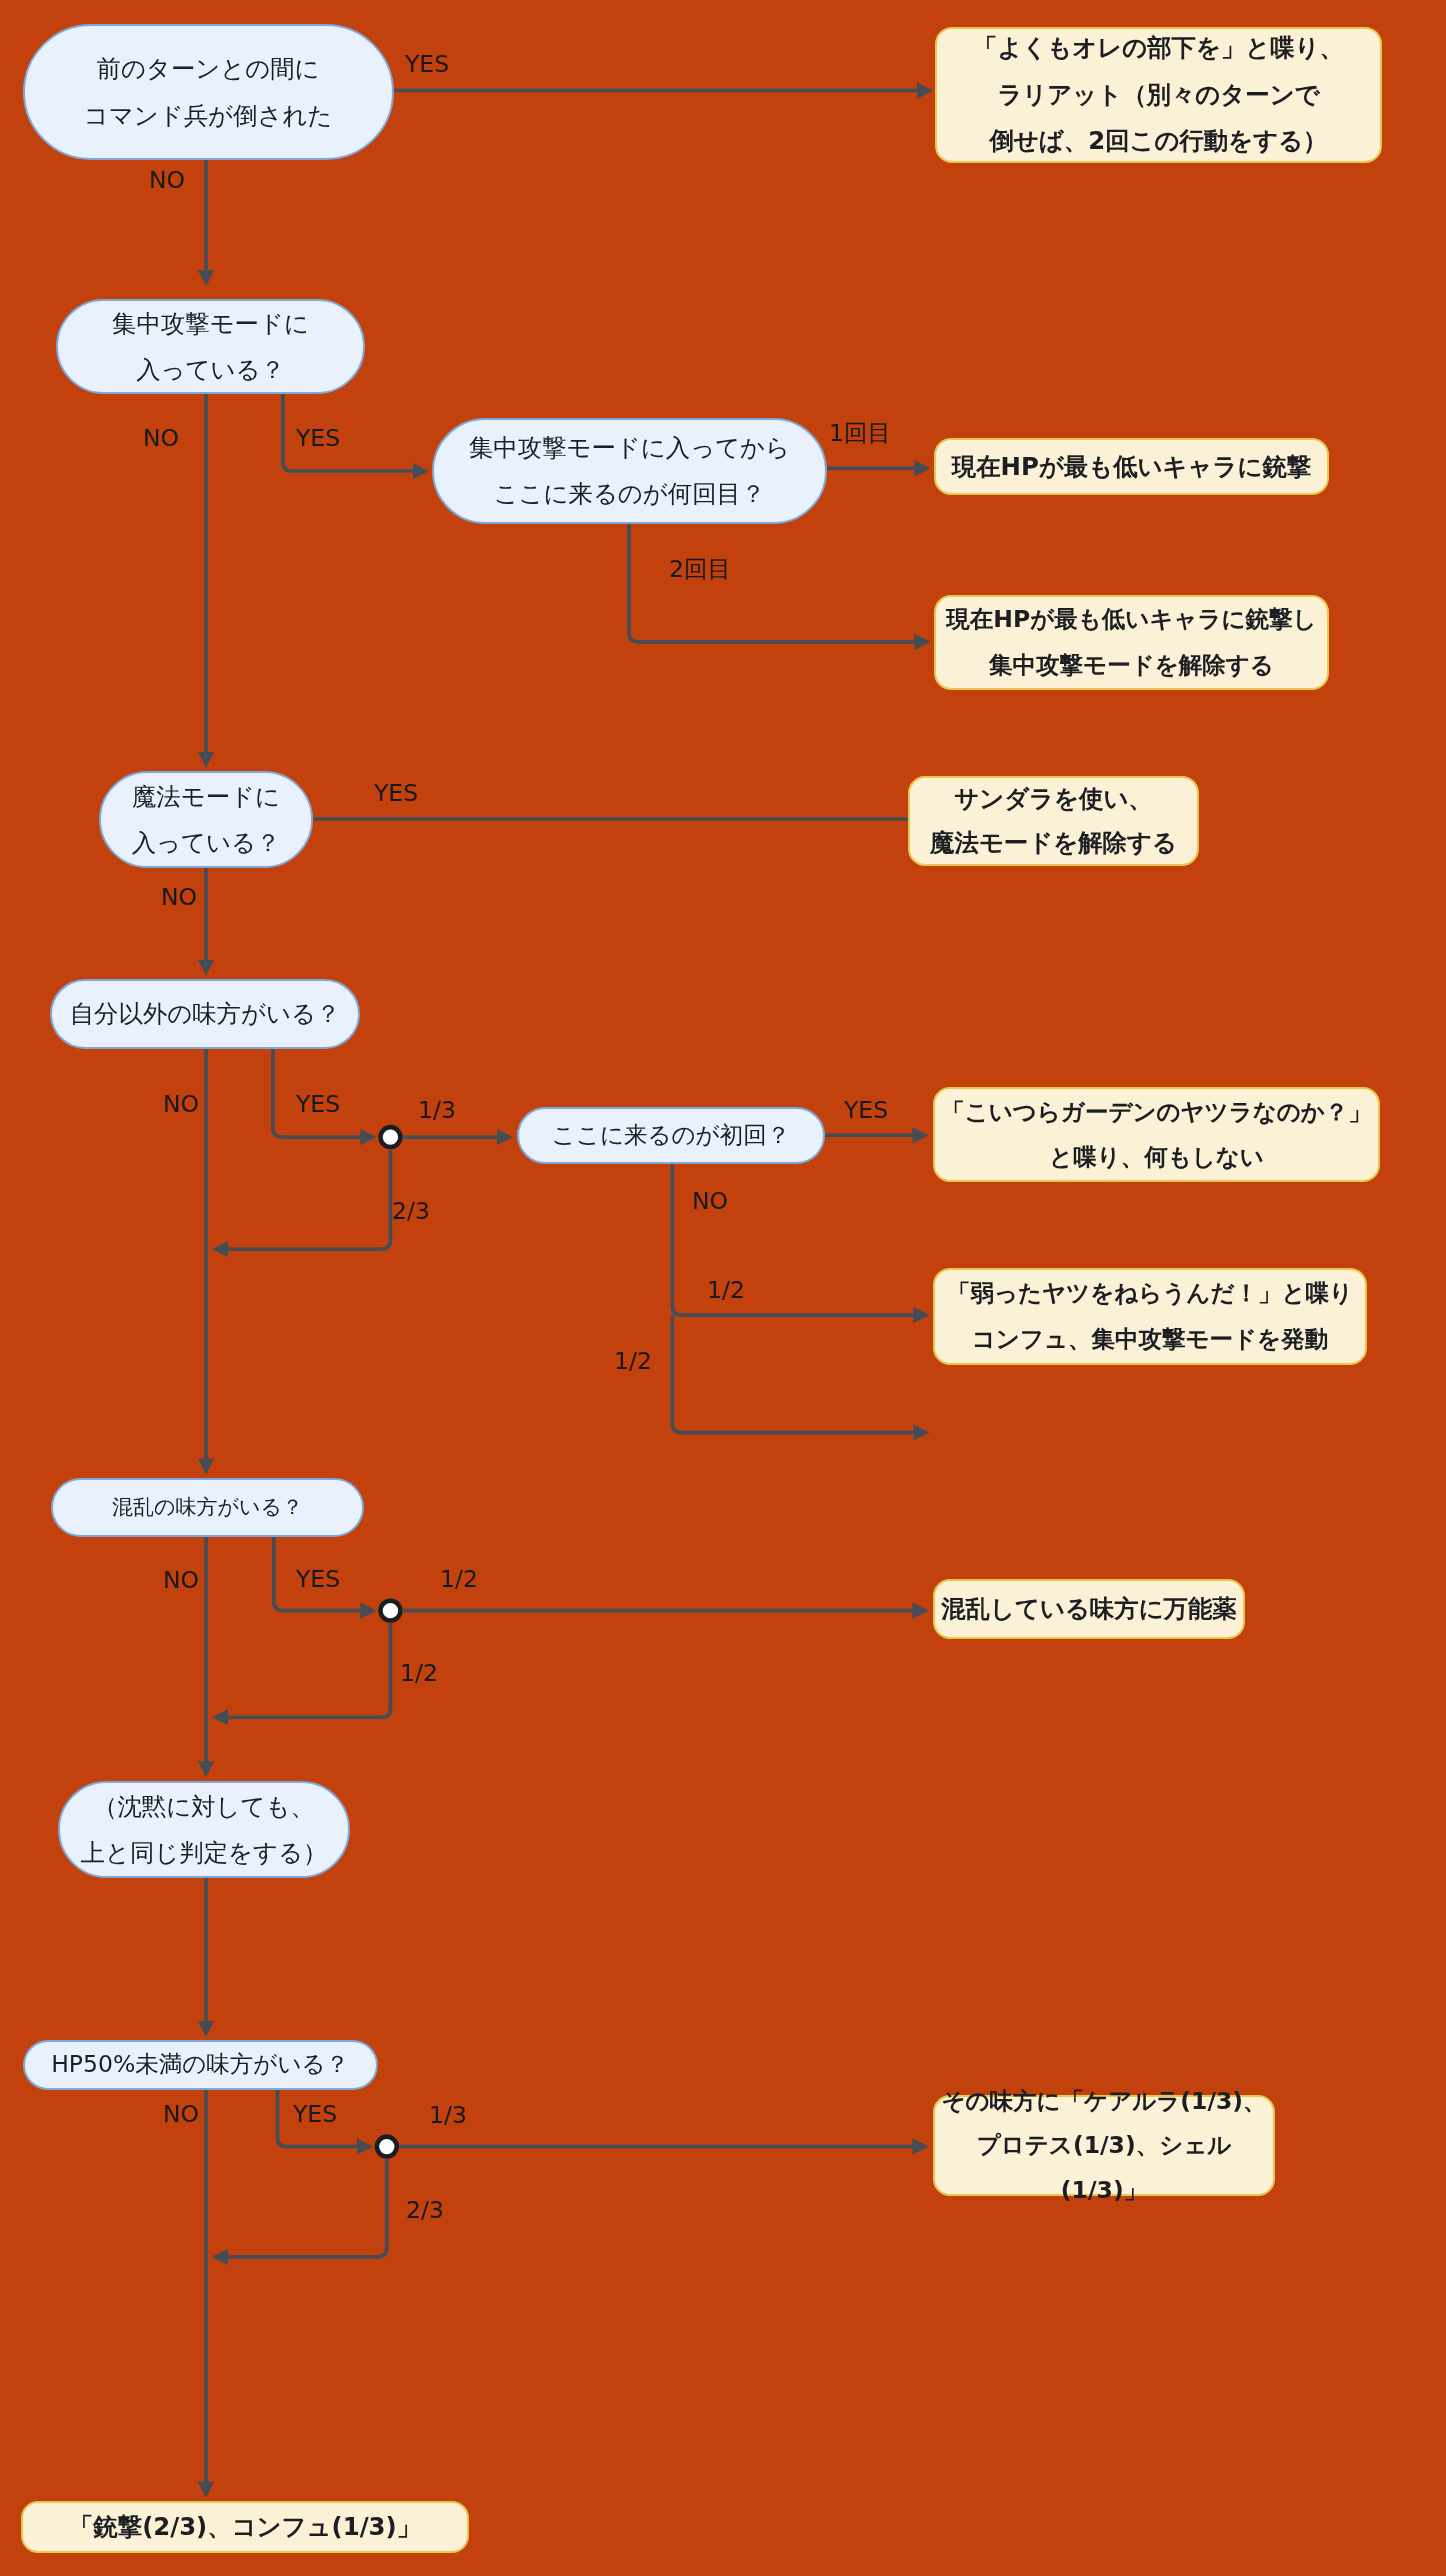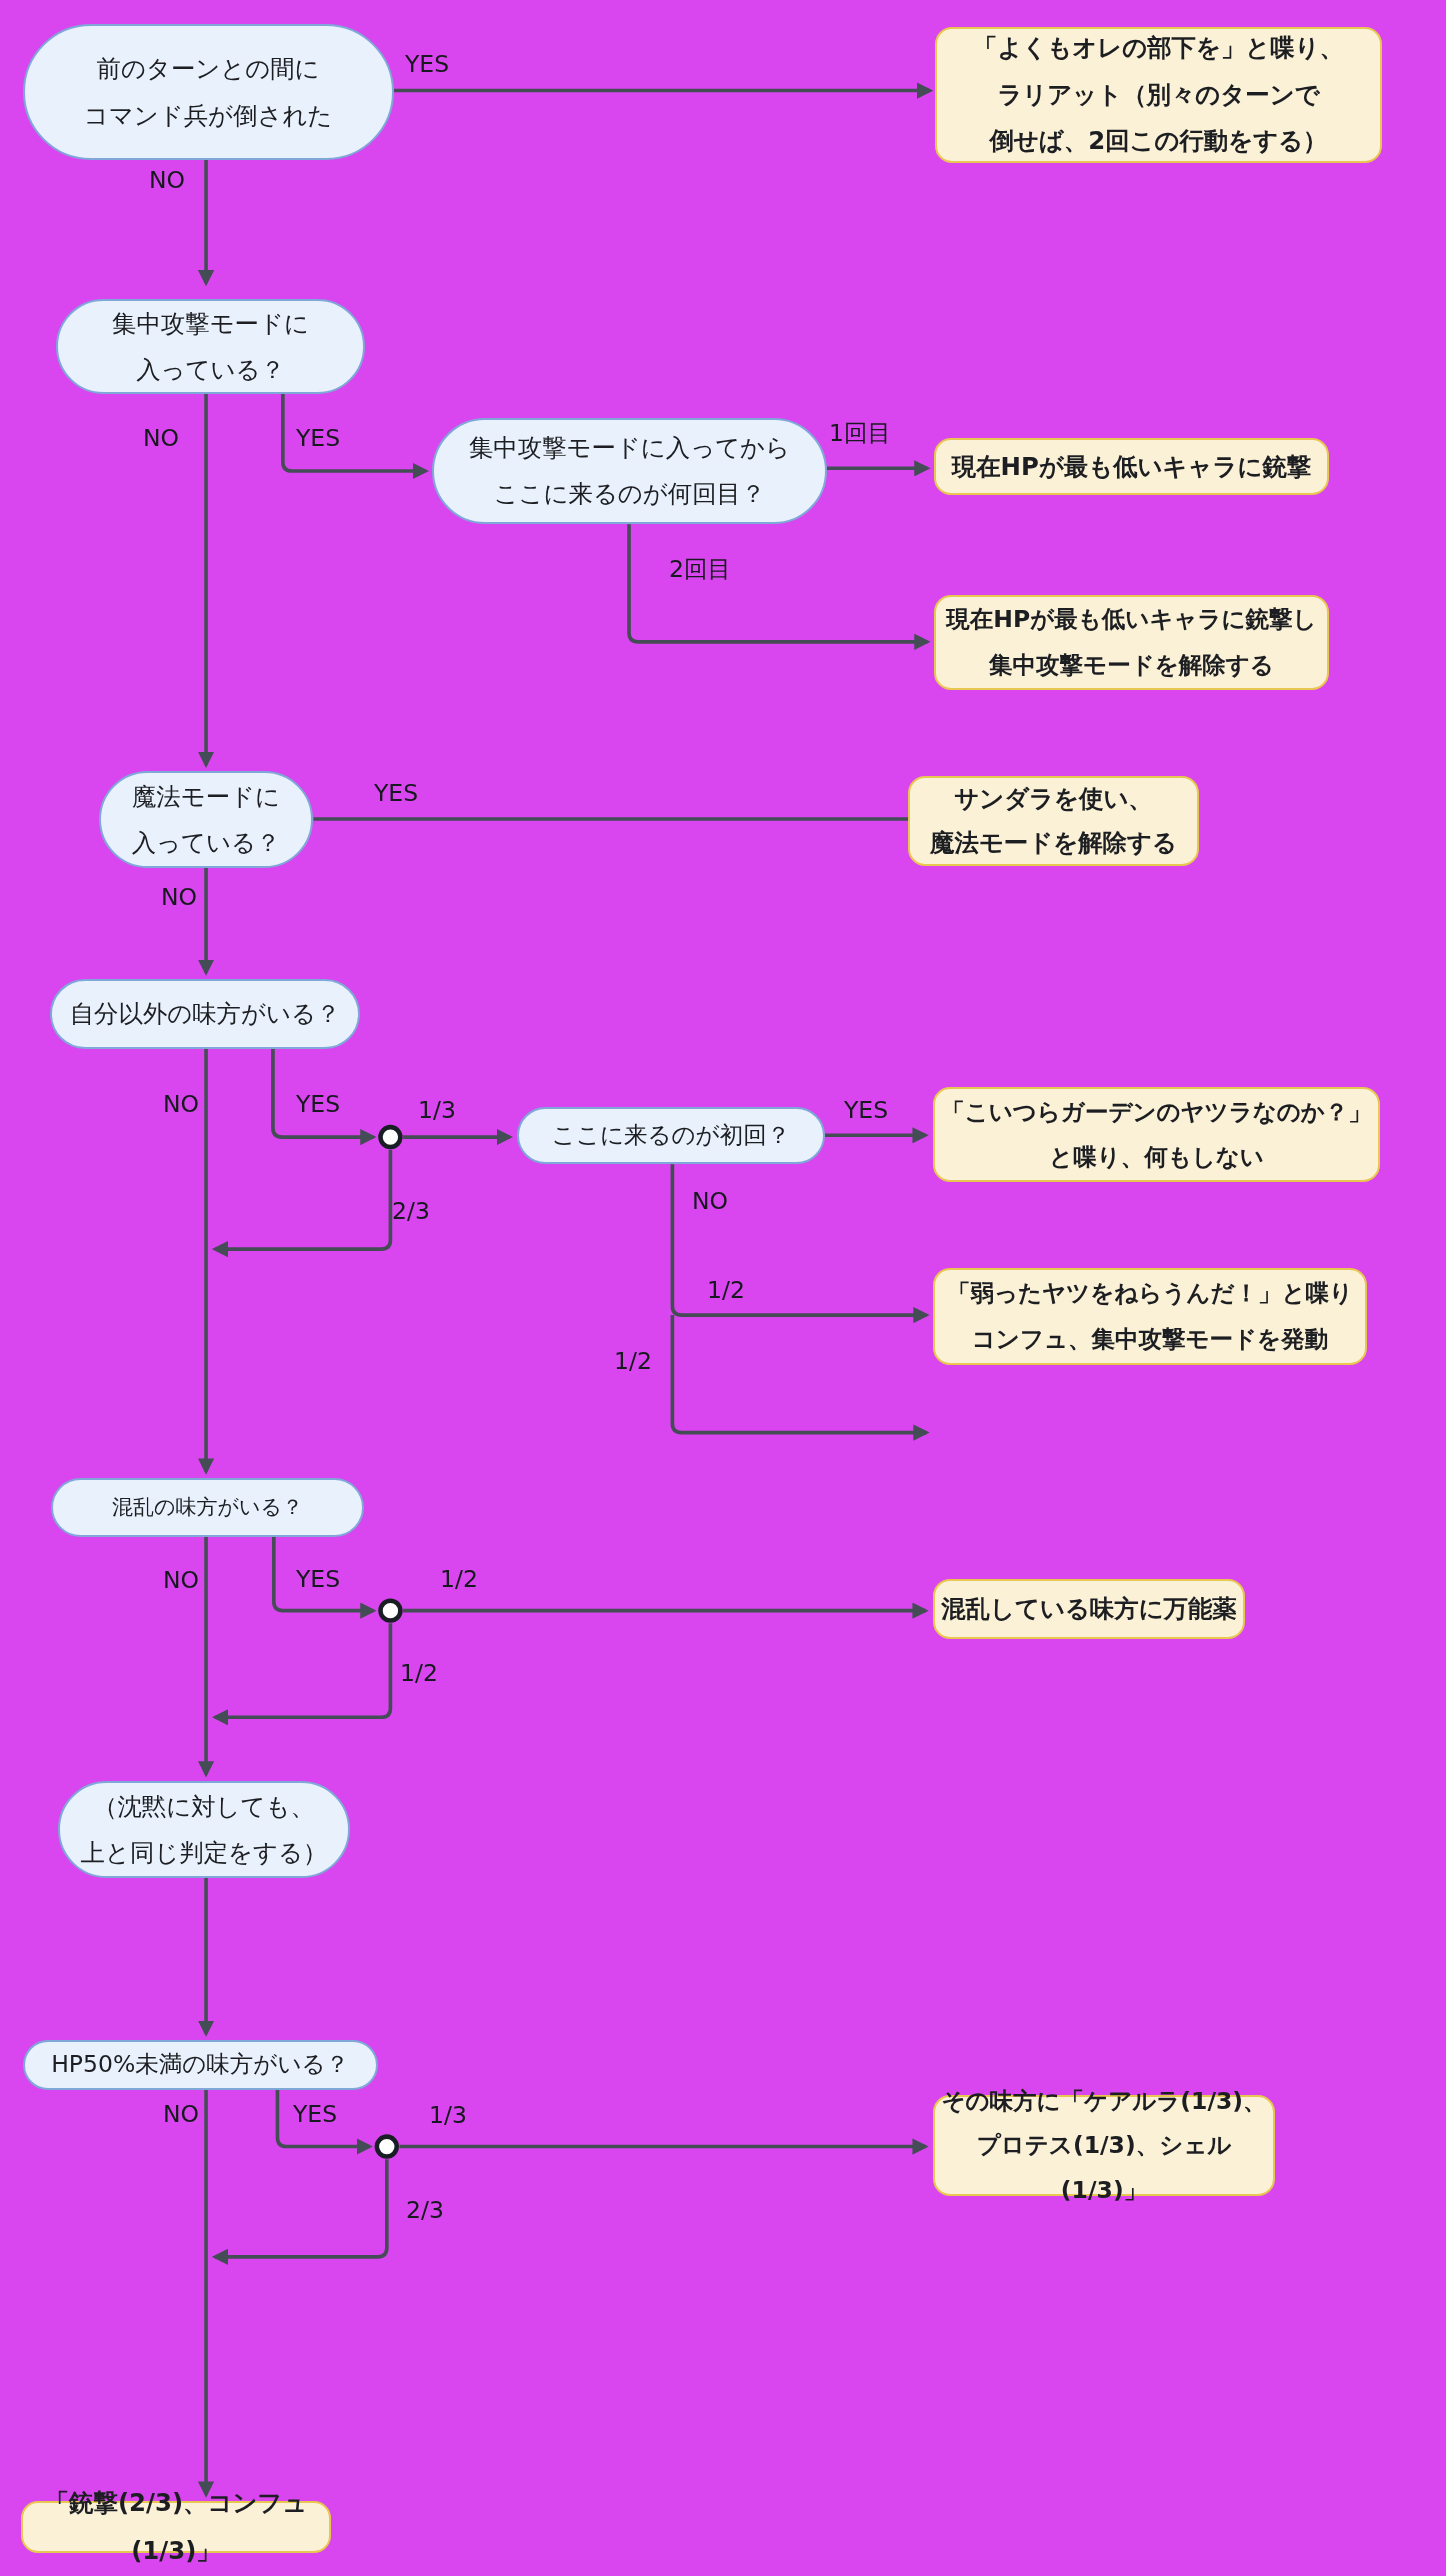--- a/index.html
+++ b/index.html
@@ -1,17 +1,17 @@
 <!DOCTYPE html>
 <html style="font-size:14.5px"><head>
 <meta charset="utf-8">
 <style>
   html,body{margin:0;padding:0;background:#ffffff;}
   body{width:1446px;height:2576px;font-family:"DejaVu Sans","Liberation Sans",sans-serif;}
-  #canvas{position:relative;width:1446px;height:2576px;overflow:hidden;background:#d946ef;}
+  #canvas{position:relative;width:1446px;height:2576px;overflow:hidden;background:#c2410c;}
   #wires{position:absolute;left:0;top:0;}
   .node{
     position:absolute;box-sizing:border-box;
     display:flex;align-items:center;justify-content:center;
     text-align:center;white-space:pre-line;
     font-size:24.4px;line-height:1.95;color:#1c1e22;
   }
   .decision{
     background:#e9f1fc;border:2.7px solid #7fa8d9;border-radius:903px;
   }
@@ -90,21 +90,21 @@
 集中攻撃モードを解除する</div>
   <div class="node action" style="left:908px;top:776px;width:291px;height:90px;line-height:1.8">サンダラを使い、
 魔法モードを解除する</div>
   <div class="node action" style="left:933px;top:1087px;width:447px;height:95px;font-size:23.5px;line-height:1.9">「こいつらガーデンのヤツラなのか？」
 と喋り、何もしない</div>
   <div class="node action" style="left:933px;top:1268px;width:434px;height:97px;font-size:23.5px;line-height:1.95">「弱ったヤツをねらうんだ！」と喋り
 コンフュ、集中攻撃モードを発動</div>
   <div class="node action" style="left:933px;top:1579px;width:312px;height:60px">混乱している味方に万能薬</div>
   <div class="node action" style="left:933px;top:2095px;width:342px;height:101px;font-size:23.5px;line-height:1.9">その味方に「ケアルラ(1/3)、
 プロテス(1/3)、シェル(1/3)」</div>
-  <div class="node action" style="left:21px;top:2501px;width:310px;height:52px">「銃撃(2/3)、コンフュ(1/3)」</div>
+  <div class="node action" style="left:21px;top:2501px;width:448px;height:52px">「銃撃(2/3)、コンフュ(1/3)」</div>
 
   <span class="edge-label" style="left:427px;top:65px">YES</span>
   <span class="edge-label" style="left:167px;top:181px">NO</span>
   <span class="edge-label" style="left:161px;top:439px">NO</span>
   <span class="edge-label" style="left:318px;top:439px">YES</span>
   <span class="edge-label" style="left:860px;top:434px">1回目</span>
   <span class="edge-label" style="left:700px;top:570px">2回目</span>
   <span class="edge-label" style="left:396px;top:794px">YES</span>
   <span class="edge-label" style="left:179px;top:898px">NO</span>
   <span class="edge-label" style="left:181px;top:1105px">NO</span>

